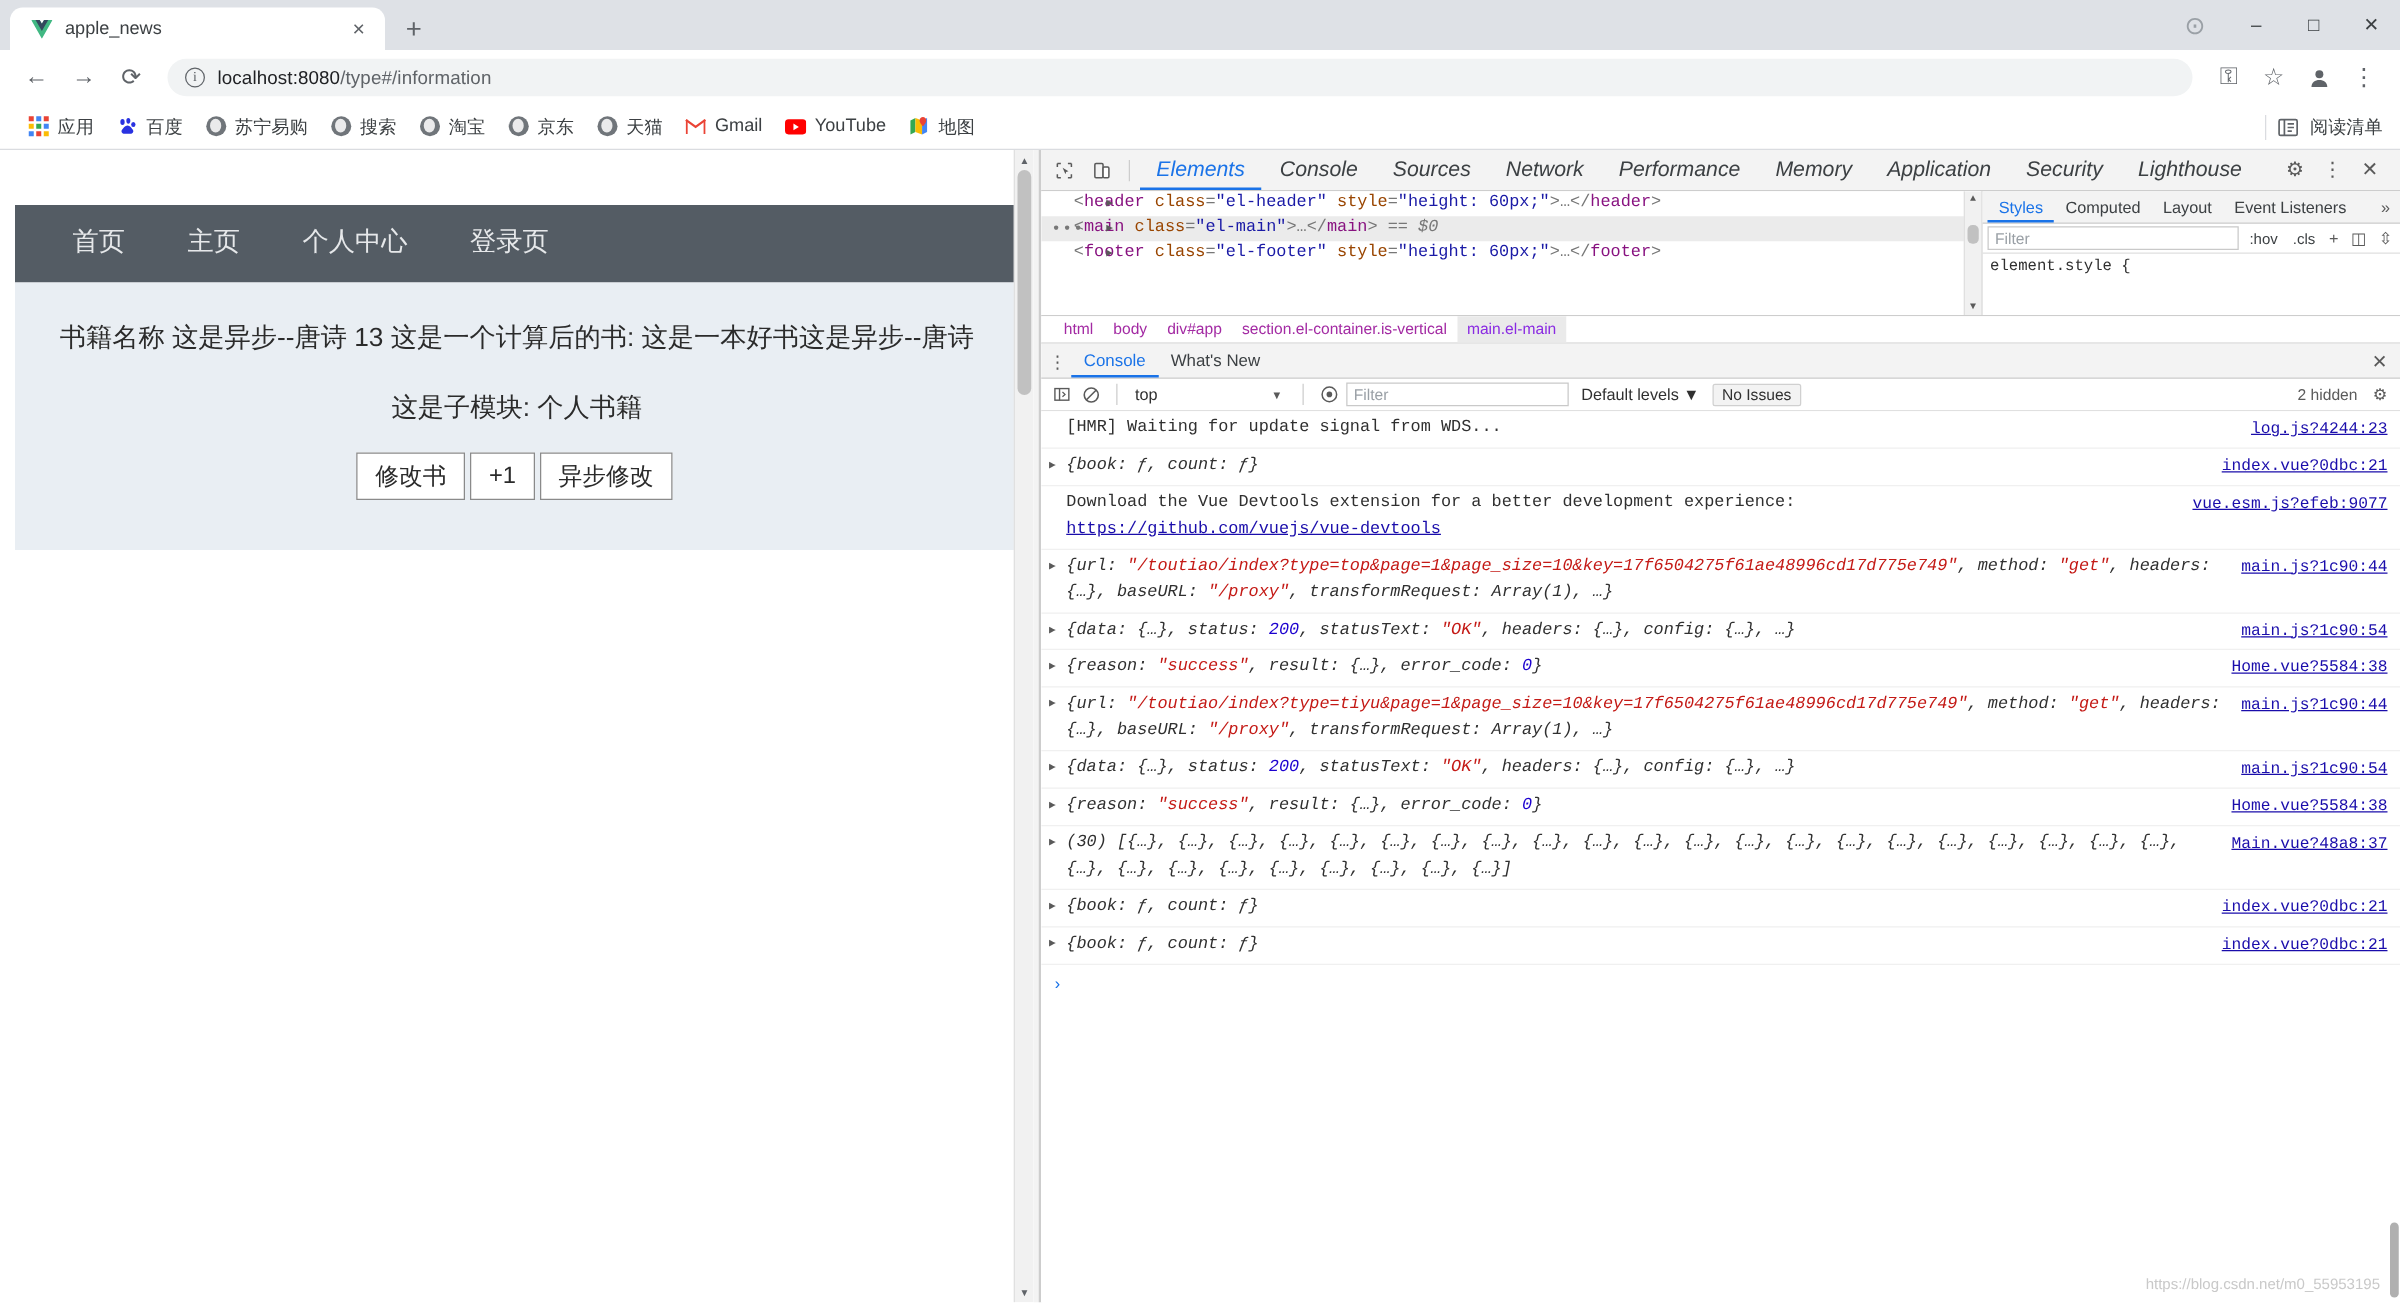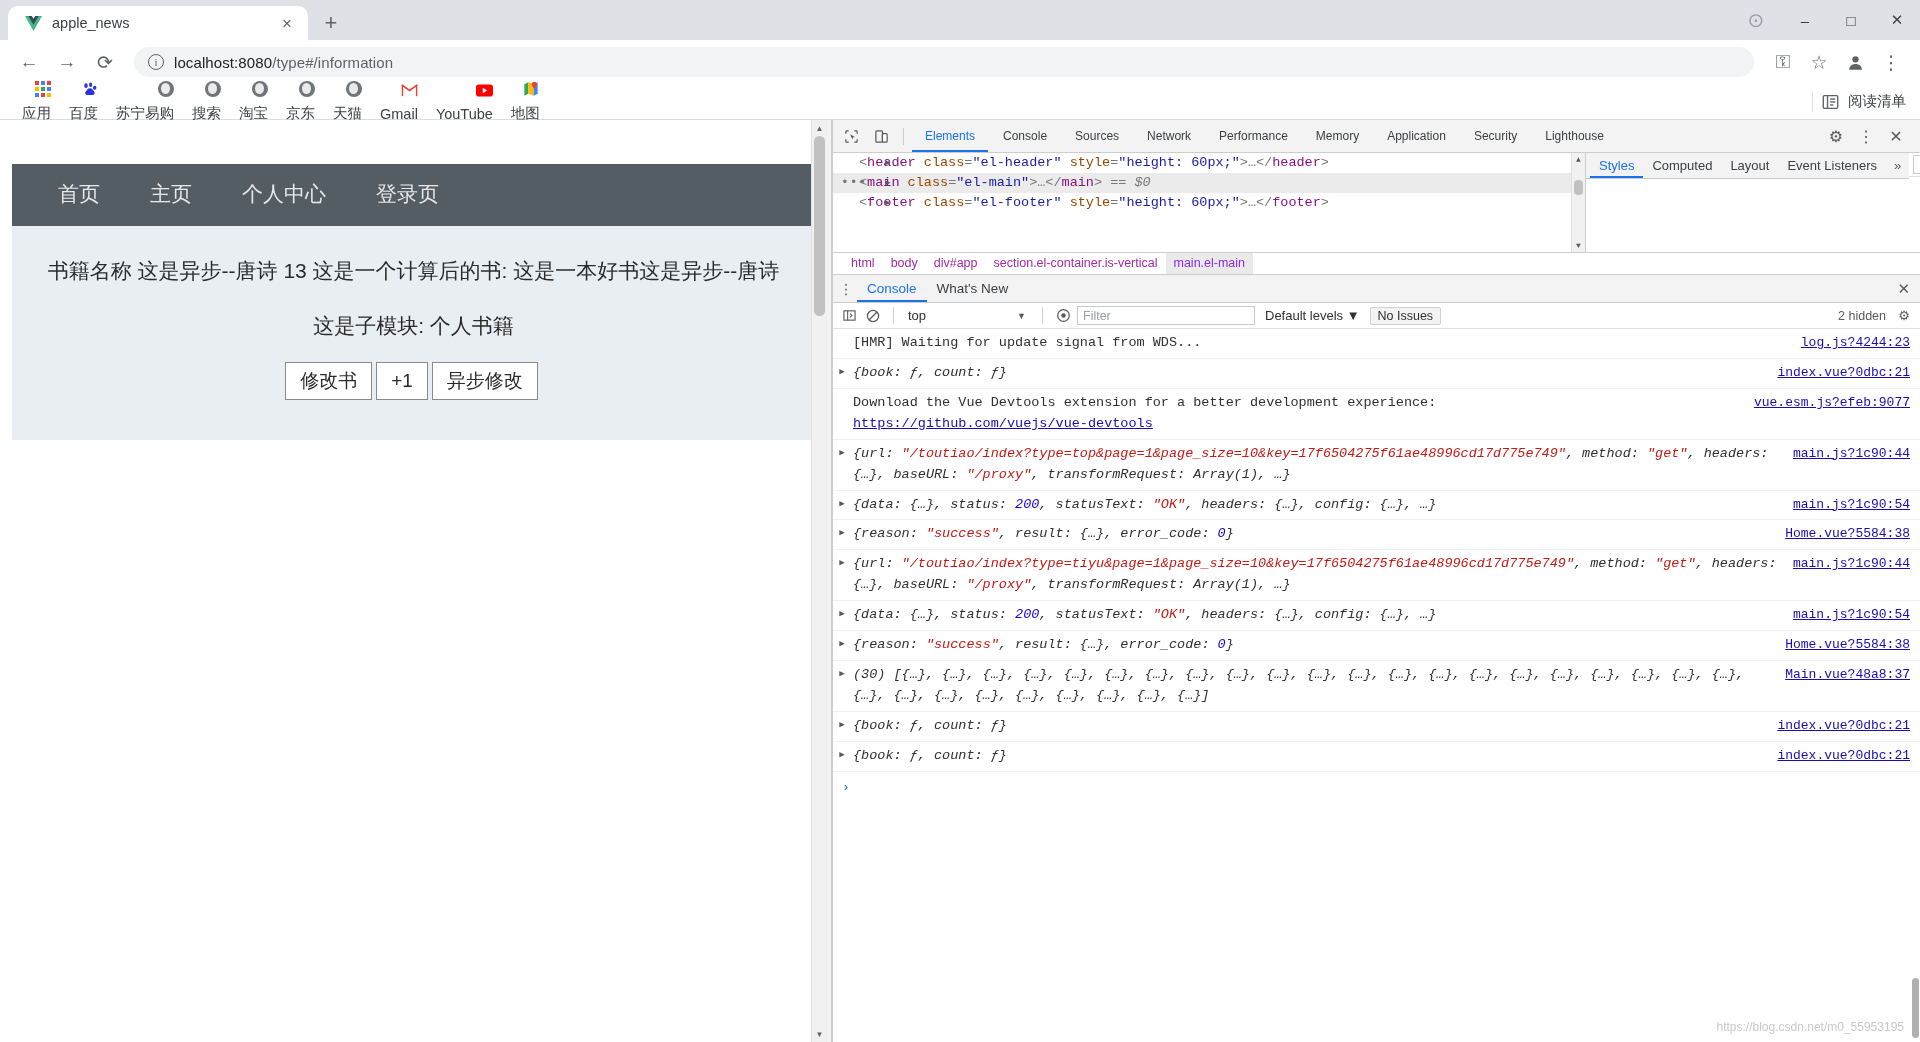--- a/index.html
+++ b/index.html
@@ -55,21 +55,21 @@
     font-size:11px; color:#5f6368; font-family:"Liberation Serif",serif;}
   .omni-url { font-size:15px; color:#202124; letter-spacing:.1px; }
   .omni-url .dim { color:#5f6368; }
   .tb-right { display:flex; align-items:center; gap:2px; }
 
   
   .bookmarks {
     height:36px; background:#fff; display:flex; align-items:center;
     padding: 0 14px; gap: 2px; border-bottom:1px solid #dadce0; position:relative;
   }
-  .bm { display:flex; align-items:flex-end; gap:7px; padding: 3px 8px; border-radius:4px;flex-direction:column;}
+  .bm { display:flex; align-items:flex-start; gap:7px; padding: 3px 8px; border-radius:4px;}
   .bm-label { font-size:14.5px; color:#3c4043; white-space:nowrap; }
   .bm-ico { width:17px; height:17px; flex:0 0 17px; display:flex;
     align-items:center; justify-content:center; }
   .globe { width:16px; height:16px; border-radius:50%; background:#70757a; position:relative; }
   .globe::after{ content:""; position:absolute; left:3px; top:2px; width:9px; height:11px;
     border-radius:50%; background:#fff; opacity:.85; }
   .apps-grid { display:grid; grid-template-columns:repeat(3,4px); gap:2px; }
   .apps-grid i { width:4px; height:4px; display:block; }
   .bm-right { position:absolute; right:14px; display:flex; align-items:center; gap:9px;
     padding-left:12px; }
@@ -113,22 +113,22 @@
     border-left:1px solid #cdcdcd; }
   .dt-split { width:5px; background:#f3f3f3; border-right:1px solid #cdcdcd; }
   .dt-tabbar {
     height:33px; background:#f3f3f3; border-bottom:1px solid #cdcdcd;
     display:flex; align-items:center; padding: 0 4px; gap:2px;
   }
   .dt-tool { width:28px; height:26px; display:flex; align-items:center;
     justify-content:center; color:#5a5a5a; }
   .dt-vsep { width:1px; height:17px; background:#cdcdcd; margin: 0 6px; }
   .dt-tab {
-    font-size:12px; color:#3c4043; padding: 0 13px; height:32px; line-height:32px;
-    border-bottom:2px solid transparent; white-space:nowrap;
+    font-size:17px; color:#3c4043; padding: 0 13px; height:32px; line-height:32px;
+    border-bottom:2px solid transparent; white-space:nowrap;font-style:italic;
   }
   .dt-tab.active { color:#1a73e8; border-bottom-color:#1a73e8; }
   .dt-tabbar-right { margin-left:auto; display:flex; align-items:center; gap:2px; padding-right:6px;}
 
   .dt-body { display:flex; flex:0 0 100px; border-bottom:1px solid #cdcdcd; }
   .dom-tree { flex:1; position:relative; font-family:"Liberation Mono", monospace;
     font-size:13.5px; overflow:hidden; background:#fff; }
   .dom-row { height:20px; line-height:20px; padding-left:26px; white-space:nowrap; position:relative;}
   .dom-row.sel { background:#ebebeb; }
   .dom-row .tri { position:absolute; left:52px; color:#5a5a5a; font-size:9px; }
@@ -138,21 +138,21 @@
   .av { color:#1a1aa6; }
   .gy { color:#777; }
   .dollar { color:#777; font-style:italic; }
   .tree-scroll { position:absolute; right:0; top:0; bottom:0; width:14px; background:#f1f1f1;
     border-left:1px solid #e0e0e0;}
   .tree-scroll .a { height:13px; text-align:center; font-size:8px; color:#5a5a5a; line-height:13px;}
   .tree-scroll .a.b { position:absolute; bottom:0; left:0; right:0;}
   .tree-scroll .t { position:absolute; top:27px; left:2px; right:2px; height:15px;
     background:#c1c1c1; border-radius:4px;}
 
-  .styles-pane { width:335px; border-left:1px solid #cdcdcd; display:flex; flex-direction:row;}
+  .styles-pane { width:335px; border-left:1px solid #cdcdcd; display:flex; flex-direction:column;}
   .styles-tabs { height:26px; background:#f3f3f3; display:flex; align-items:center;
     border-bottom:1px solid #cdcdcd; padding-left:4px; gap:0;}
   .st-tab { font-size:13px; color:#3c4043; padding: 0 9px; height:25px; line-height:25px;
     border-bottom:2px solid transparent; white-space:nowrap;}
   .st-tab.active { color:#1a73e8; border-bottom-color:#1a73e8; }
   .st-more { margin-left:auto; padding: 0 8px; color:#5a5a5a; font-size:13px;}
   .styles-filter { height:24px; display:flex; align-items:center; gap:6px;
     border-bottom:1px solid #e0e0e0; padding: 0 4px; }
   .sf-box { flex:1; height:19px; border:1px solid #c9c9c9; background:#fff;
     font-size:12.5px; color:#9aa0a6; padding: 0 5px; line-height:18px;}

